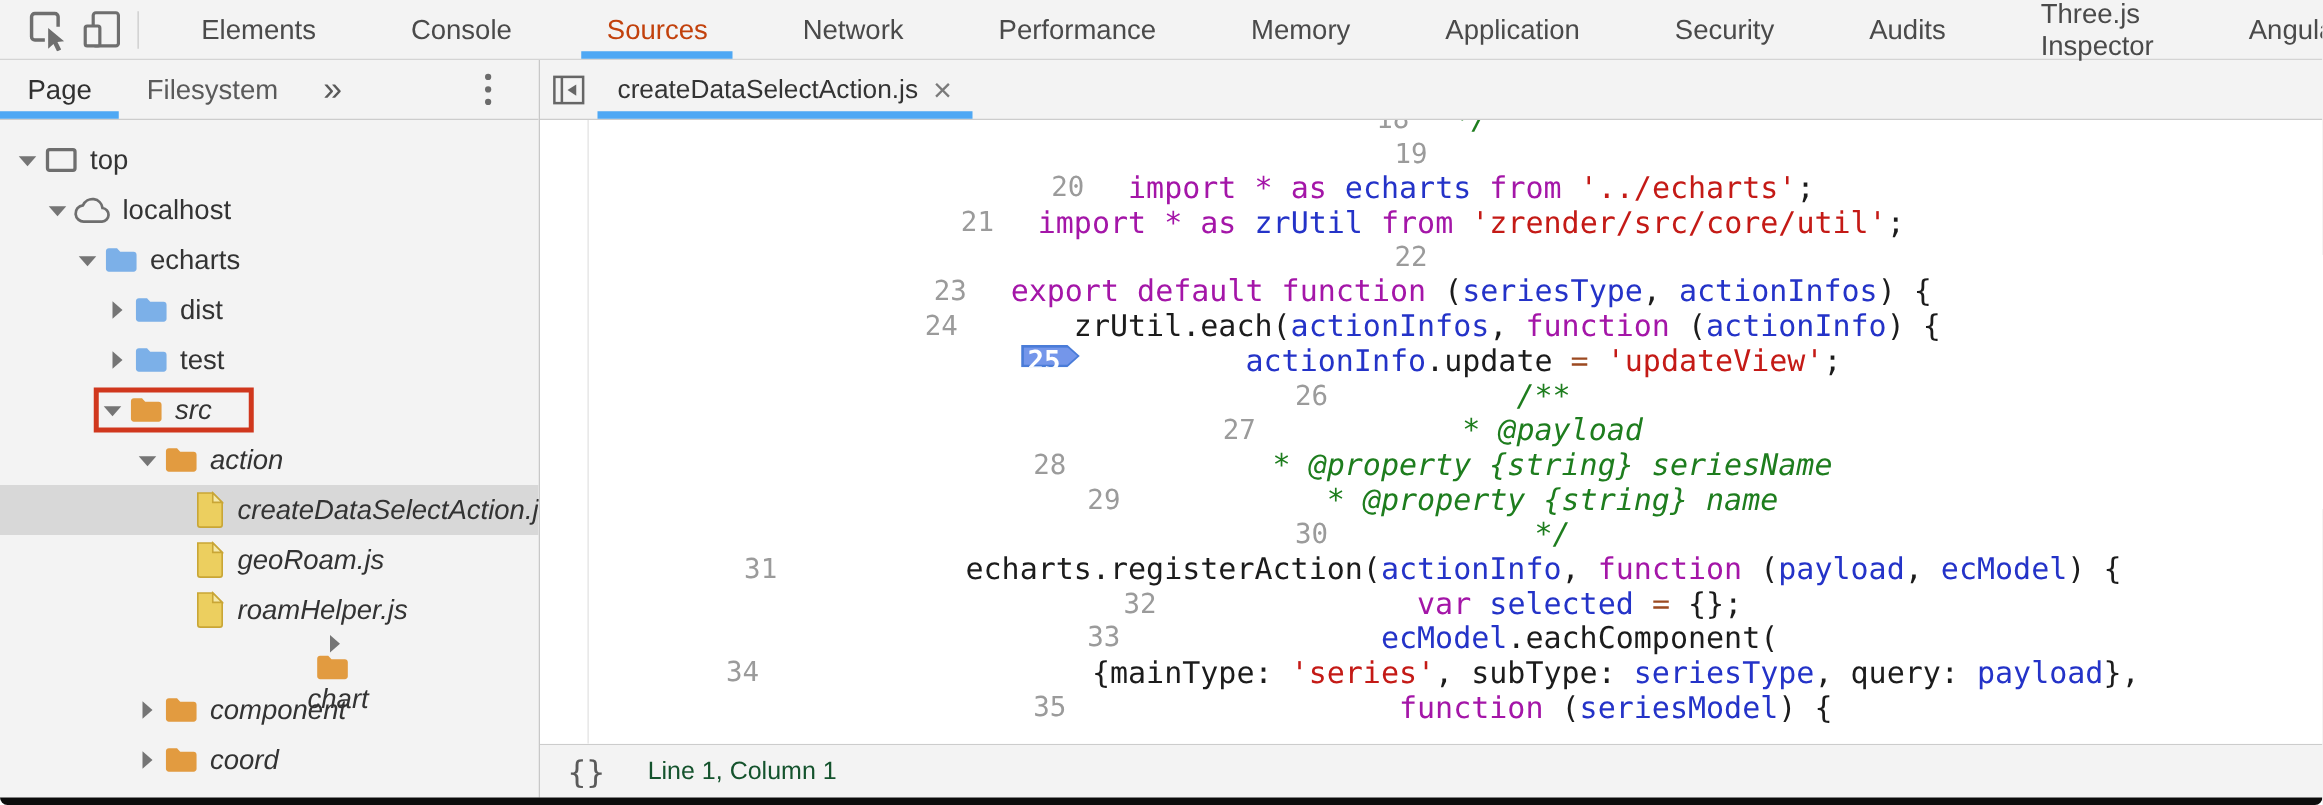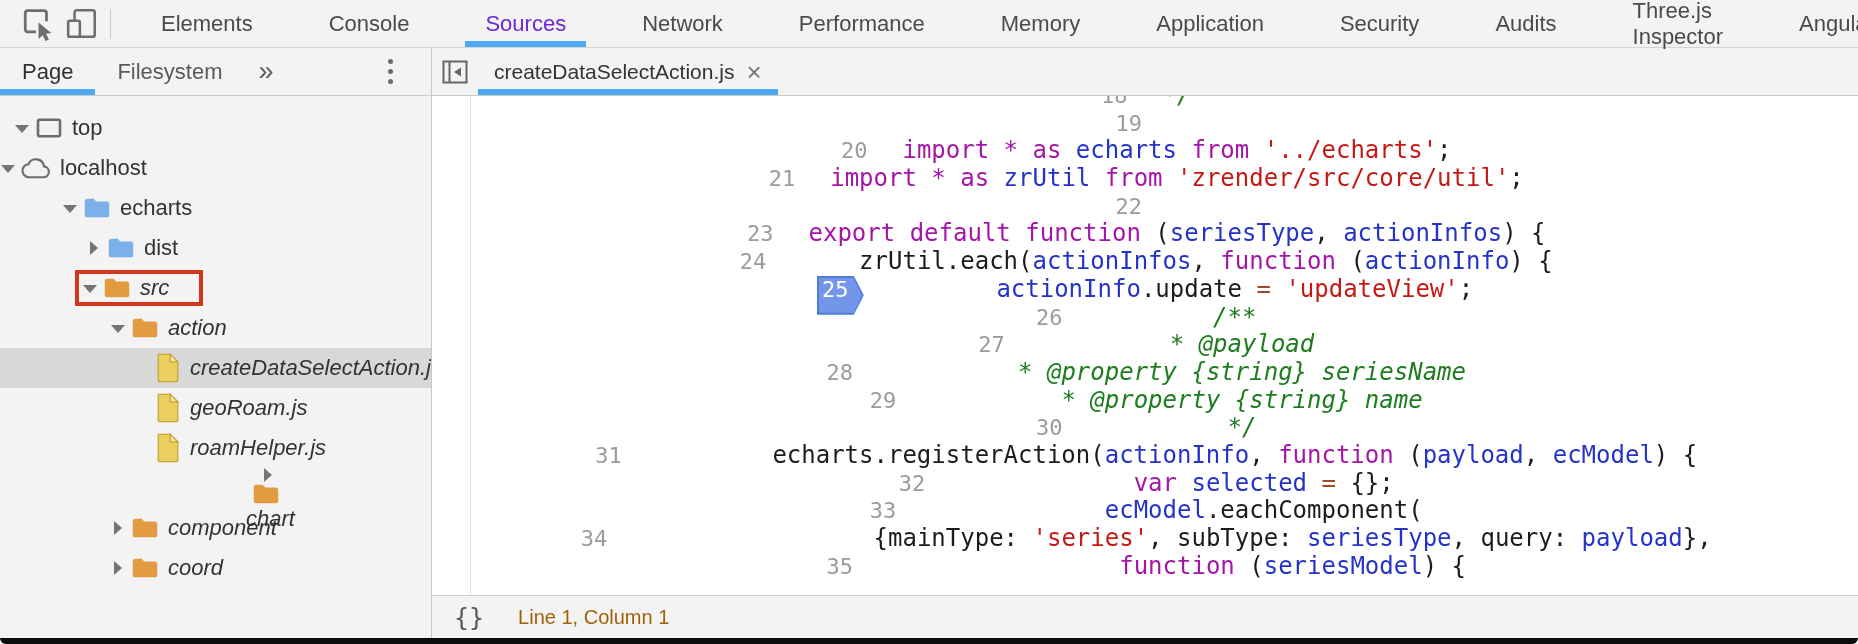--- a/index.html
+++ b/index.html
@@ -13,21 +13,21 @@
   .app{position:relative;width:1858px;height:644px;background:#fff;overflow:hidden;
        font-family:"Liberation Sans",sans-serif;color:#3a3a3a;}
   
   .toolbar{height:47px;border-bottom:1px solid #d4d4d4;background:var(--toolbar-bg);
            display:flex;align-items:stretch;}
   .tb-icons{display:flex;align-items:center;padding-left:16px;}
   .icon-btn{display:flex;align-items:center;justify-content:center;width:44px;height:100%;cursor:pointer;}
   .tb-sep{width:1px;height:30px;background:#c9c9c9;margin:auto 6px;}
   .tabs{display:flex;align-items:stretch;margin-left:24px;gap:36px;}
   .tab{position:relative;display:flex;align-items:center;padding:0 20px;font-size:22px;color:#4a4a4a;cursor:pointer;}
-  .tab.active{color:#6d28d9;}
+  .tab.active{color:#c2410c;}
   .tab.active::after{content:"";position:absolute;left:0;right:0;bottom:0;height:6px;background:var(--accent);}
   
   .main{display:flex;height:590px;}
   .sidebar{width:431px;flex:0 0 431px;border-right:1px solid #c8c8c8;display:flex;flex-direction:column;
            background:var(--toolbar-bg);overflow:hidden;}
   .side-tabs{height:47px;flex:0 0 47px;border-bottom:1px solid var(--border);display:flex;align-items:stretch;}
   .side-tab{position:relative;display:flex;align-items:center;padding:0 22px;font-size:22px;color:#5a5a5a;cursor:pointer;}
   .side-tab.active{color:#303030;}
   .side-tab.active::after{content:"";position:absolute;left:0;right:0;bottom:0;height:6px;background:var(--accent);}
   .chevron{display:flex;align-items:center;padding:0 14px;font-size:27px;color:#5a5a5a;cursor:pointer;}
@@ -52,35 +52,35 @@
   .nav-toggle{display:flex;align-items:center;justify-content:center;width:46px;cursor:pointer;}
   .ed-tab{position:relative;display:flex;align-items:center;gap:12px;padding:0 16px;font-size:21px;color:#333;cursor:pointer;}
   .ed-tab::after{content:"";position:absolute;left:0;right:0;bottom:0;height:6px;background:var(--accent);}
   .ed-close{color:#7a7a7a;font-size:26px;line-height:1;cursor:pointer;}
   .code-area{flex:1;position:relative;background:#fff;overflow:hidden;}
   .code-area::before{content:"";position:absolute;left:38px;top:0;bottom:0;width:1px;background:#e2e2e2;}
   #code-lines{margin-top:-14px;}
   .code-line{display:flex;height:27.7px;justify-content:center;}
   .gutter{position:relative;z-index:2;flex:0 0 38px;text-align:right;padding-right:9px;box-sizing:border-box;
           font-family:"DejaVu Sans Mono",monospace;font-size:22px;line-height:27.7px;color:var(--line-number);cursor:pointer;}
-  .bp-tag{position:absolute;left:0;top:0;width:47px;height:39px;background:var(--breakpoint-border);
-          clip-path:polygon(0 0,37px 0,100% 50%,37px 100%,0 100%);}
+  .bp-tag{position:absolute;left:0;top:0;width:47px;height:18px;background:var(--breakpoint-border);
+          clip-path:polygon(0 0,37px 0,100% 50%,37px 100%,0 100%);font-weight:bold;}
   .bp-tag::before{content:"";position:absolute;inset:2px;background:var(--breakpoint-fill);
           clip-path:polygon(0 0,35px 0,100% 50%,35px 100%,0 100%);}
   .bp-num{position:relative;z-index:1;display:block;width:37px;text-align:center;color:#fff;
           font-family:"DejaVu Sans Mono",monospace;font-size:22px;line-height:27px;}
   .code-text{margin-left:1px;padding-left:25px;white-space:pre;font-family:"DejaVu Sans Mono",monospace;
              font-size:24px;line-height:27.7px;color:var(--code-text);cursor:text;}
   .tok-kw{color:var(--keyword);} .tok-var{color:var(--variable);} .tok-str{color:var(--string);}
   .tok-com{color:var(--comment);font-style:italic;} .tok-op{color:var(--operator);} .tok-pln{color:var(--code-text);}
   
   .status-bar{height:42px;flex:0 0 42px;border-top:1px solid var(--border);background:var(--toolbar-bg);
               display:flex;align-items:center;padding-left:14px;}
   .pp-btn{font-size:25px;color:#5a5a5a;padding:0 8px;cursor:pointer;font-family:"DejaVu Sans Mono",monospace;}
-  .cursor-pos{margin-left:26px;font-size:20px;color:#a16207;}
+  .cursor-pos{margin-left:26px;font-size:20px;color:#14532d;}
   .bottom-edge{position:absolute;left:0;right:0;bottom:0;height:6px;background:#0c0c0c;border-radius:0 0 8px 8px;z-index:9;}
   svg{display:block;}
 </style>
 </head>
 <body>
 
 <div class="app">
 
   <div class="toolbar">
     <div class="tb-icons">
@@ -133,21 +133,21 @@
       <div class="tree" id="tree">
           <div class="tree-row" style="padding-left: 14px;">
             <span class="arrow expanded"></span>
             <span class="tree-icon">
               <svg width="28" height="22" viewBox="0 0 24 20">
                 <rect x="2" y="2.5" width="20" height="15" rx="1.5" fill="none" stroke="#6e6e6e" stroke-width="2.4"></rect>
               </svg>
             </span>
             <span class="tree-label">top</span>
           </div>
-          <div class="tree-row" style="">
+          <div class="tree-row" style="padding-left: 38px;">
             <span class="arrow expanded"></span>
             <span class="tree-icon">
               <svg width="30" height="24" viewBox="0 1 24 22">
                 <path d="M19.35 10.54 A7.49 7.49 0 0 0 5.04 8.54 A6 6 0 0 0 6 20.5 h13 a5 5 0 0 0 .35 -9.96 Z" fill="none" stroke="#6e6e6e" stroke-width="2"></path>
               </svg>
             </span>
             <span class="tree-label">localhost</span>
           </div>
           <div class="tree-row" style="padding-left: 62px;">
             <span class="arrow expanded"></span>
@@ -159,20 +159,29 @@
             <span class="tree-label">echarts</span>
           </div>
           <div class="tree-row" style="padding-left: 86px;">
             <span class="arrow collapsed"></span>
             <span class="tree-icon">
               <svg width="28" height="24" viewBox="0 0 24 20">
                 <path d="M1.5 4 c0 -1.1 .9 -2 2 -2 h5.6 l2.2 2.4 h9.2 c1.1 0 2 .9 2 2 V16 c0 1.1 -.9 2 -2 2 h-17 c-1.1 0 -2 -.9 -2 -2 Z" fill="var(--folder-blue)"></path>
               </svg>
             </span>
             <span class="tree-label">dist</span>
+          </div>
+          <div class="tree-row" style="padding-left: 86px;">
+            <span class="arrow collapsed"></span>
+            <span class="tree-icon">
+              <svg width="28" height="24" viewBox="0 0 24 20">
+                <path d="M1.5 4 c0 -1.1 .9 -2 2 -2 h5.6 l2.2 2.4 h9.2 c1.1 0 2 .9 2 2 V16 c0 1.1 -.9 2 -2 2 h-17 c-1.1 0 -2 -.9 -2 -2 Z" fill="var(--folder-blue)"></path>
+              </svg>
+            </span>
+            <span class="tree-label">test</span>
           </div>
           <div class="tree-row" style="padding-left: 86px;">
             <div class="red-annotation">
               <span class="arrow expanded"></span>
               <span class="tree-icon">
                 <svg width="28" height="24" viewBox="0 0 24 20">
                   <path d="M1.5 4 c0 -1.1 .9 -2 2 -2 h5.6 l2.2 2.4 h9.2 c1.1 0 2 .9 2 2 V16 c0 1.1 -.9 2 -2 2 h-17 c-1.1 0 -2 -.9 -2 -2 Z" fill="var(--folder-orange)"></path>
                 </svg>
               </span>
               <span class="tree-label it">src</span>

